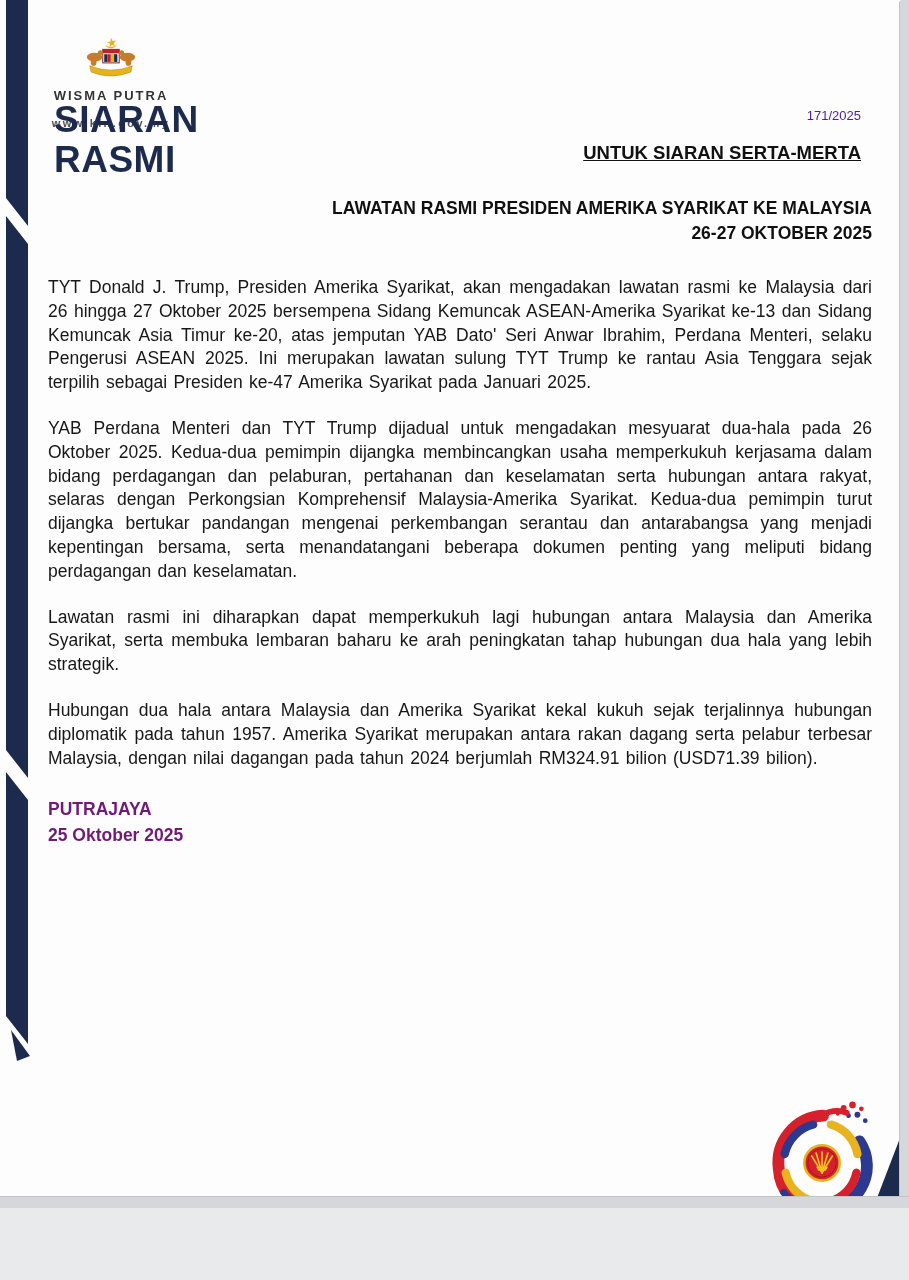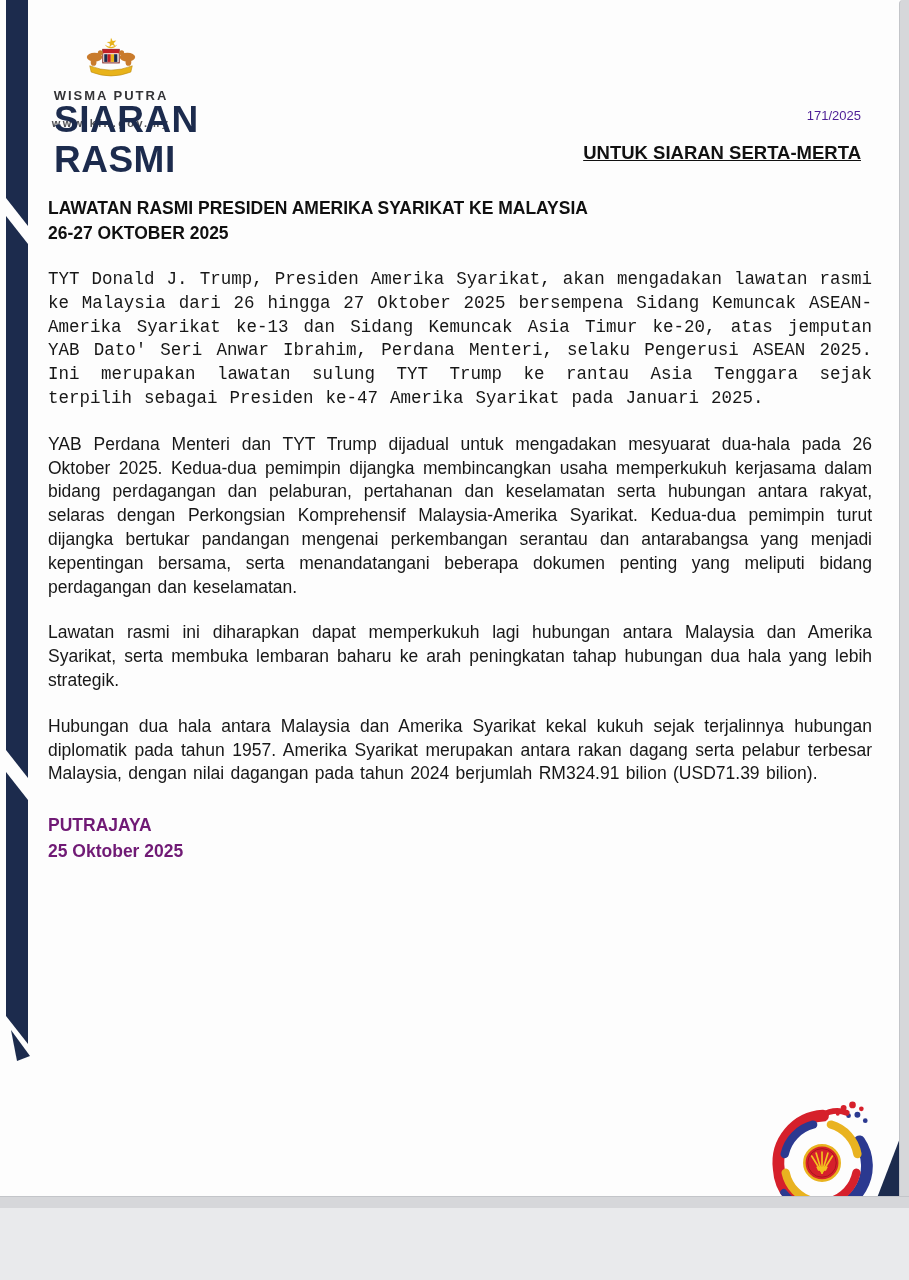--- a/index.html
+++ b/index.html
@@ -24,24 +24,24 @@
   .banner-title { position:absolute; left:54px; top:100px; font-size:37px; font-weight:800;
     line-height:40px; letter-spacing:0.5px; color:#1c2b4d; }
 
   
   .header-meta { position:absolute; right:48px; top:108px; text-align:right; }
   .doc-number { font-size:13px; color:#4c1d95; }
   .release-label { font-size:18.5px; font-weight:bold; text-decoration:underline; margin-top:19px; color:#111; }
 
   
   .content { position:absolute; left:48px; top:196px; width:824px; }
-  .doc-title { text-align:left; font-weight:bold; font-size:17.5px; line-height:25px; color:#101010; }
+  .doc-title { text-align:right; font-weight:bold; font-size:17.5px; line-height:25px; color:#101010; }
   .body-copy p { margin:22px 0 0; font-size:17.5px; line-height:23.8px; text-align:justify;
     word-spacing:1.5px; color:#171717; }
-  .body-copy p:first-child { margin-top:22px;font-family:Liberation Mono, monospace; }
+  .body-copy p:first-child { margin-top:30px; }
   .sign-off { margin-top:26px; font-weight:bold; font-size:17.5px; line-height:26px; color:#701a75; }
 
   
   .asean-logo { position:absolute; right:16px; top:1100px; width:140px; text-align:center; }
   .asean-swirl { display:block; margin:0 auto; }
   .asean-name { font-size:30px; font-weight:900; letter-spacing:1px; color:#2b3990; line-height:28px; margin-top:-4px; }
   .asean-sub { font-size:12px; font-weight:800; letter-spacing:2px; color:#d6252c; margin-top:12px; }
 </style>
 </head>
 <body>

